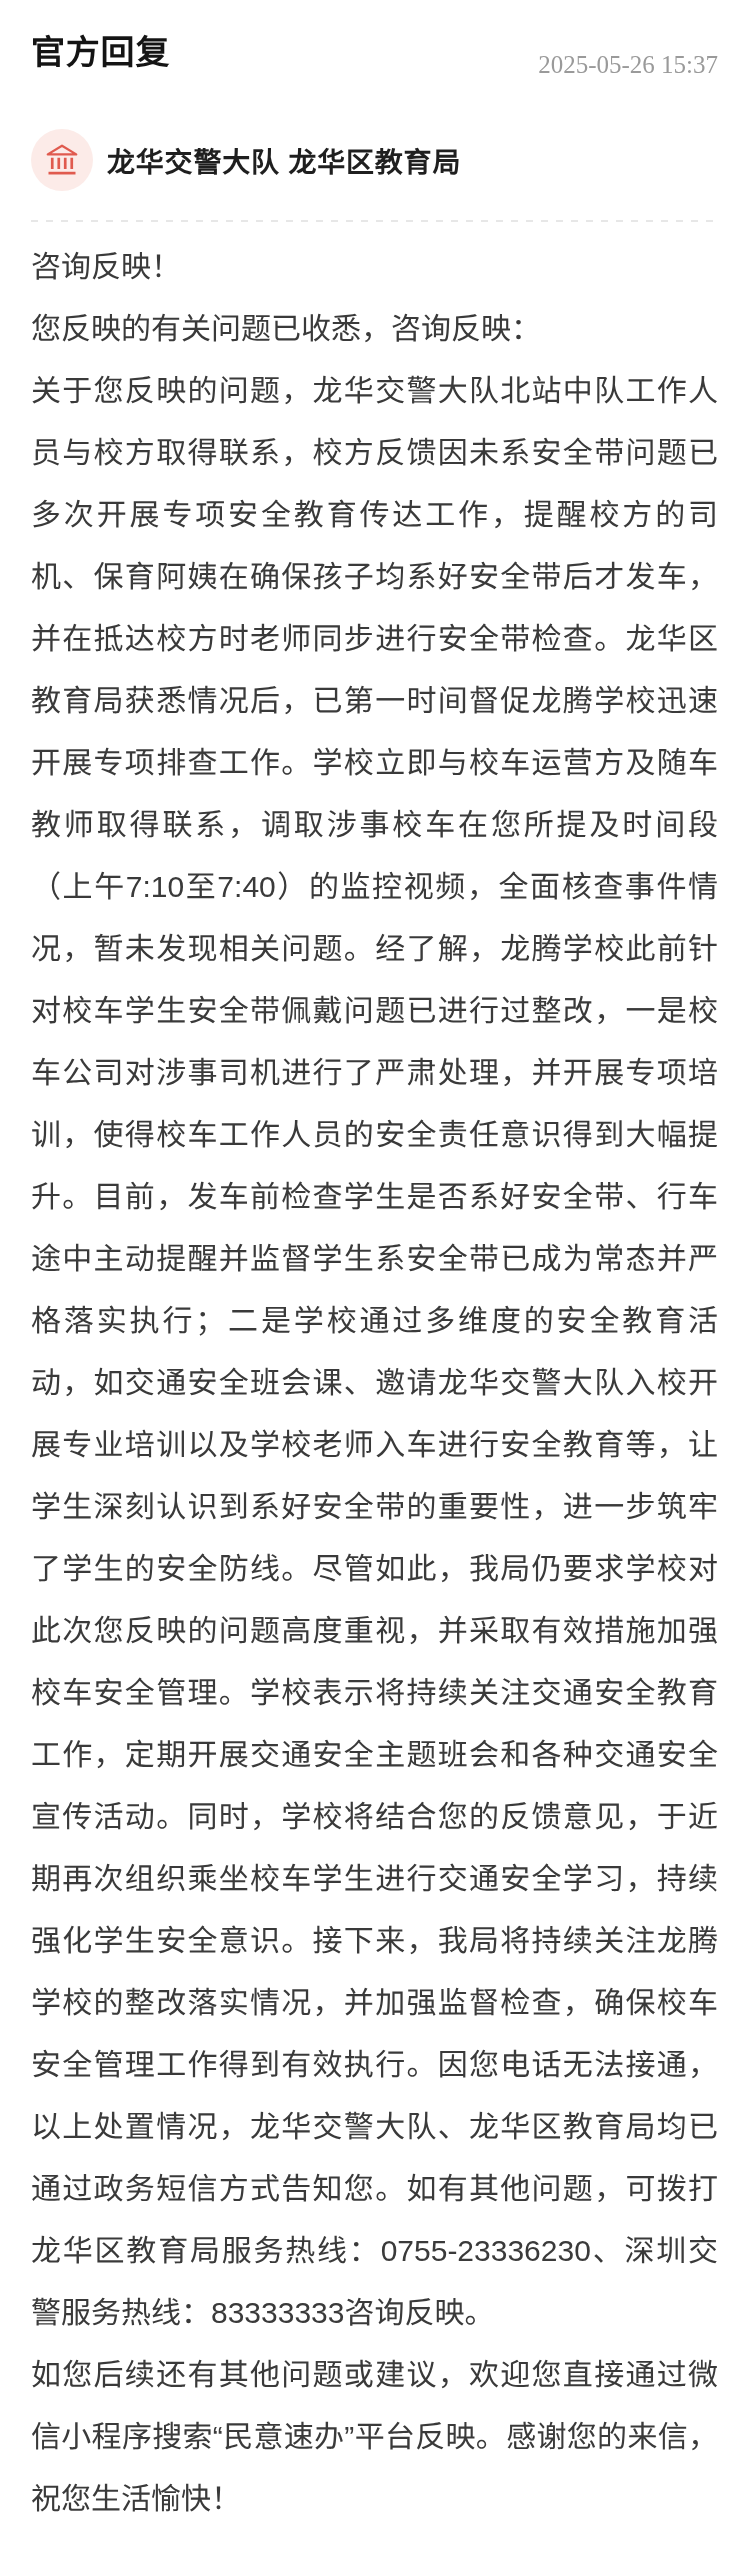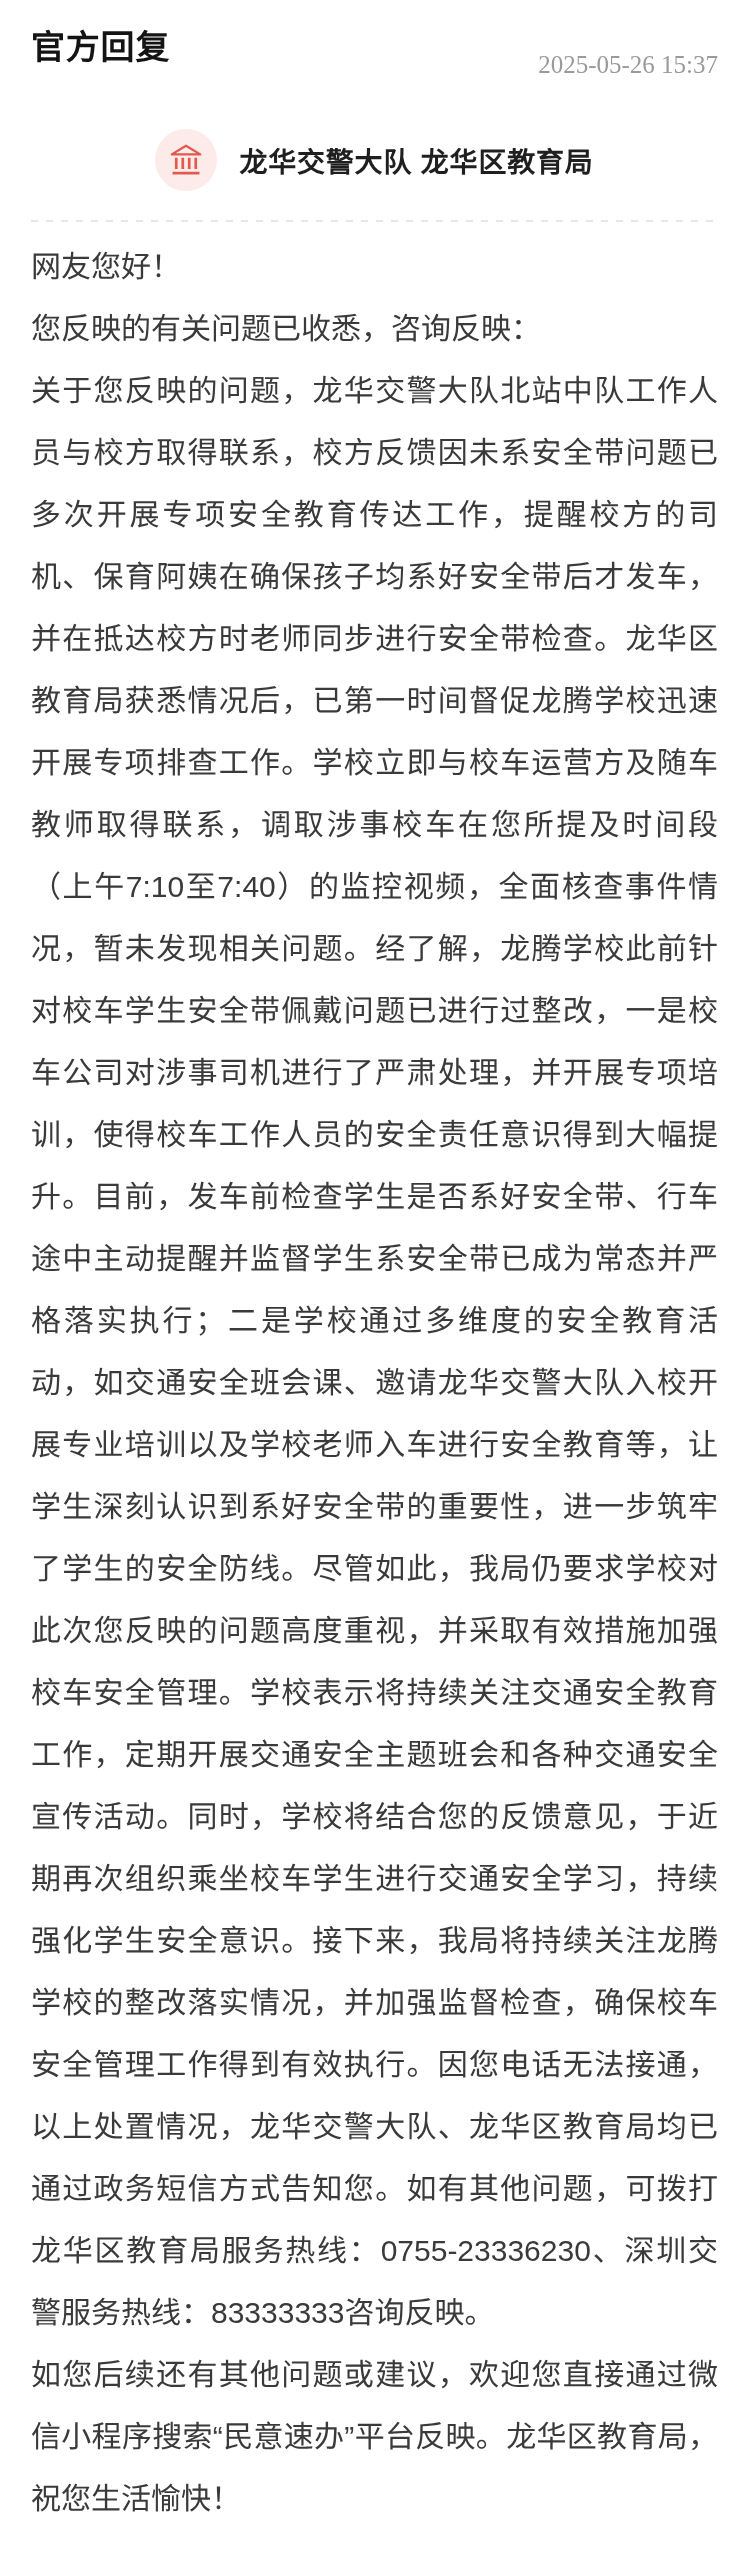--- a/index.html
+++ b/index.html
@@ -20,43 +20,42 @@
   .page{
     width:749px;
     height:2576px;
     overflow:hidden;
     background:var(--page-bg);
     padding:26.5px 31px 0 31px;
   }
   .header-row{
     display:flex;
     justify-content:space-between;
-    align-items:flex-start;
+    align-items:center;
   }
   .page-title{
     margin:0;
     font-size:34px;
     line-height:41px;
     font-weight:700;
     color:var(--title-text);
     letter-spacing:0.8px;
   }
   .timestamp{
     font-family:"Liberation Serif","DejaVu Serif",serif;
     font-size:25px;
     color:var(--muted-text);
     white-space:nowrap;
     margin-top:24px;
   }
   .agency-row{
     margin-top:50px;
     display:flex;
     align-items:center;
-    gap:22px;
-    justify-content:center;
+    gap:14px;
   }
   .avatar{
     flex:0 0 auto;
     width:62px;
     height:62px;
     border-radius:50%;
     background:var(--accent-bg);
     color:var(--accent);
     display:flex;
     align-items:center;
@@ -109,20 +108,20 @@
           <line x1="6" y1="41.5" x2="42" y2="41.5" stroke-width="3.6"></line>
         </svg>
       </span>
     </div>
     <div class="agency-name">龙华交警大队 龙华区教育局</div>
   </div>
 
   <div class="divider"></div>
 
   <div class="reply-body">
-    <p>网友您好！</p>
+    <p>咨询反映！</p>
     <p>您反映的有关问题已收悉，咨询反映：</p>
     <p>关于您反映的问题，龙华交警大队北站中队工作人员与校方取得联系，校方反馈因未系安全带问题已多次开展专项安全教育传达工作，提醒校方的司机、保育阿姨在确保孩子均系好安全带后才发车，并在抵达校方时老师同步进行安全带检查。龙华区教育局获悉情况后，已第一时间督促龙腾学校迅速开展专项排查工作。学校立即与校车运营方及随车教师取得联系，调取涉事校车在您所提及时间段（上午<span class="latin">7:10</span>至<span class="latin">7:40</span>）的监控视频，全面核查事件情况，暂未发现相关问题。经了解，龙腾学校此前针对校车学生安全带佩戴问题已进行过整改，一是校车公司对涉事司机进行了严肃处理，并开展专项培训，使得校车工作人员的安全责任意识得到大幅提升。目前，发车前检查学生是否系好安全带、行车途中主动提醒并监督学生系安全带已成为常态并严格落实执行；二是学校通过多维度的安全教育活动，如交通安全班会课、邀请龙华交警大队入校开展专业培训以及学校老师入车进行安全教育等，让学生深刻认识到系好安全带的重要性，进一步筑牢了学生的安全防线。尽管如此，我局仍要求学校对此次您反映的问题高度重视，并采取有效措施加强校车安全管理。学校表示将持续关注交通安全教育工作，定期开展交通安全主题班会和各种交通安全宣传活动。同时，学校将结合您的反馈意见，于近期再次组织乘坐校车学生进行交通安全学习，持续强化学生安全意识。接下来，我局将持续关注龙腾学校的整改落实情况，并加强监督检查，确保校车安全管理工作得到有效执行。因您电话无法接通，以上处置情况，龙华交警大队、龙华区教育局均已通过政务短信方式告知您。如有其他问题，可拨打龙华区教育局服务热线：<span class="latin">0755-23336230</span>、深圳交警服务热线：<span class="latin">83333333</span>咨询反映。</p>
-    <p>如您后续还有其他问题或建议，欢迎您直接通过微信小程序搜索“民意速办”平台反映。龙华区教育局，祝您生活愉快！</p>
+    <p>如您后续还有其他问题或建议，欢迎您直接通过微信小程序搜索“民意速办”平台反映。感谢您的来信，祝您生活愉快！</p>
   </div>
 
 </div>
 
 
 </body></html>

